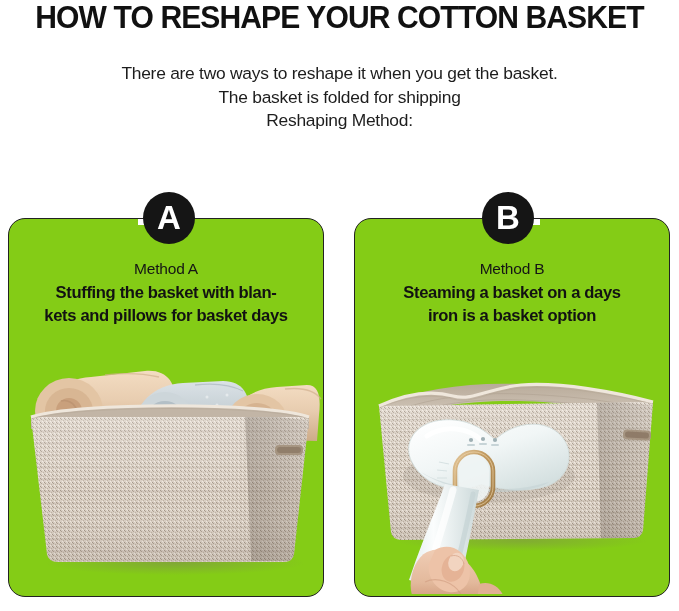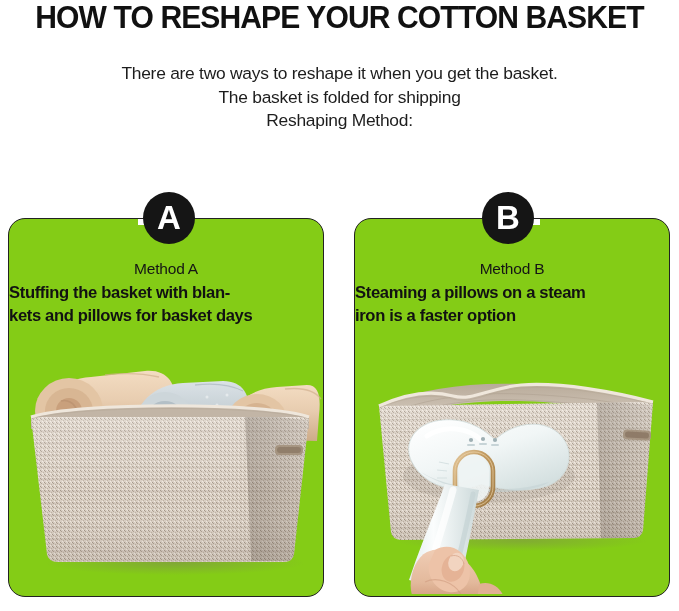--- a/index.html
+++ b/index.html
@@ -109,20 +109,21 @@
     font-weight: normal;
     letter-spacing: -0.2px;
     color: #151515;
     z-index: 4;
   }
   .panel-desc {
     position: absolute;
     left: 0;
     top: 63px;
     width: 100%;
+    text-align: center;
     font-size: 16.6px;
     font-weight: bold;
     line-height: 22.5px;
     letter-spacing: -0.35px;
     color: #121212;
     z-index: 4;
   }
   .panel-desc .desc-line { display: block; white-space: nowrap; }
 
   
@@ -268,22 +269,22 @@
     </svg>
   </div>
 </div>
 
 <div class="method-panel" id="panel-method-b">
   <div class="badge-notch"></div>
 
   <div class="panel-heading">Method B</div>
 
   <div class="panel-desc">
-    <span class="desc-line">Steaming a pillows on a steam</span>
-    <span class="desc-line">iron is a faster option</span>
+    <span class="desc-line">Steaming a basket on a days</span>
+    <span class="desc-line">iron is a basket option</span>
   </div>
 
   <div class="art-stage">
     <svg class="basket-svg" style="left:6px; top:125px;" width="310" height="250" viewBox="0 0 310 250">
       <defs>
         <pattern id="weaveB" width="4" height="4" patternUnits="userSpaceOnUse">
           <rect width="4" height="4" fill="#d9cfc3"></rect>
           <rect x="0" y="0" width="1" height="1" fill="#a89a8a"></rect>
           <rect x="2" y="1" width="1" height="1" fill="#bbaD9d"></rect>
           <rect x="1" y="2" width="1" height="1" fill="#f0e8de"></rect>

